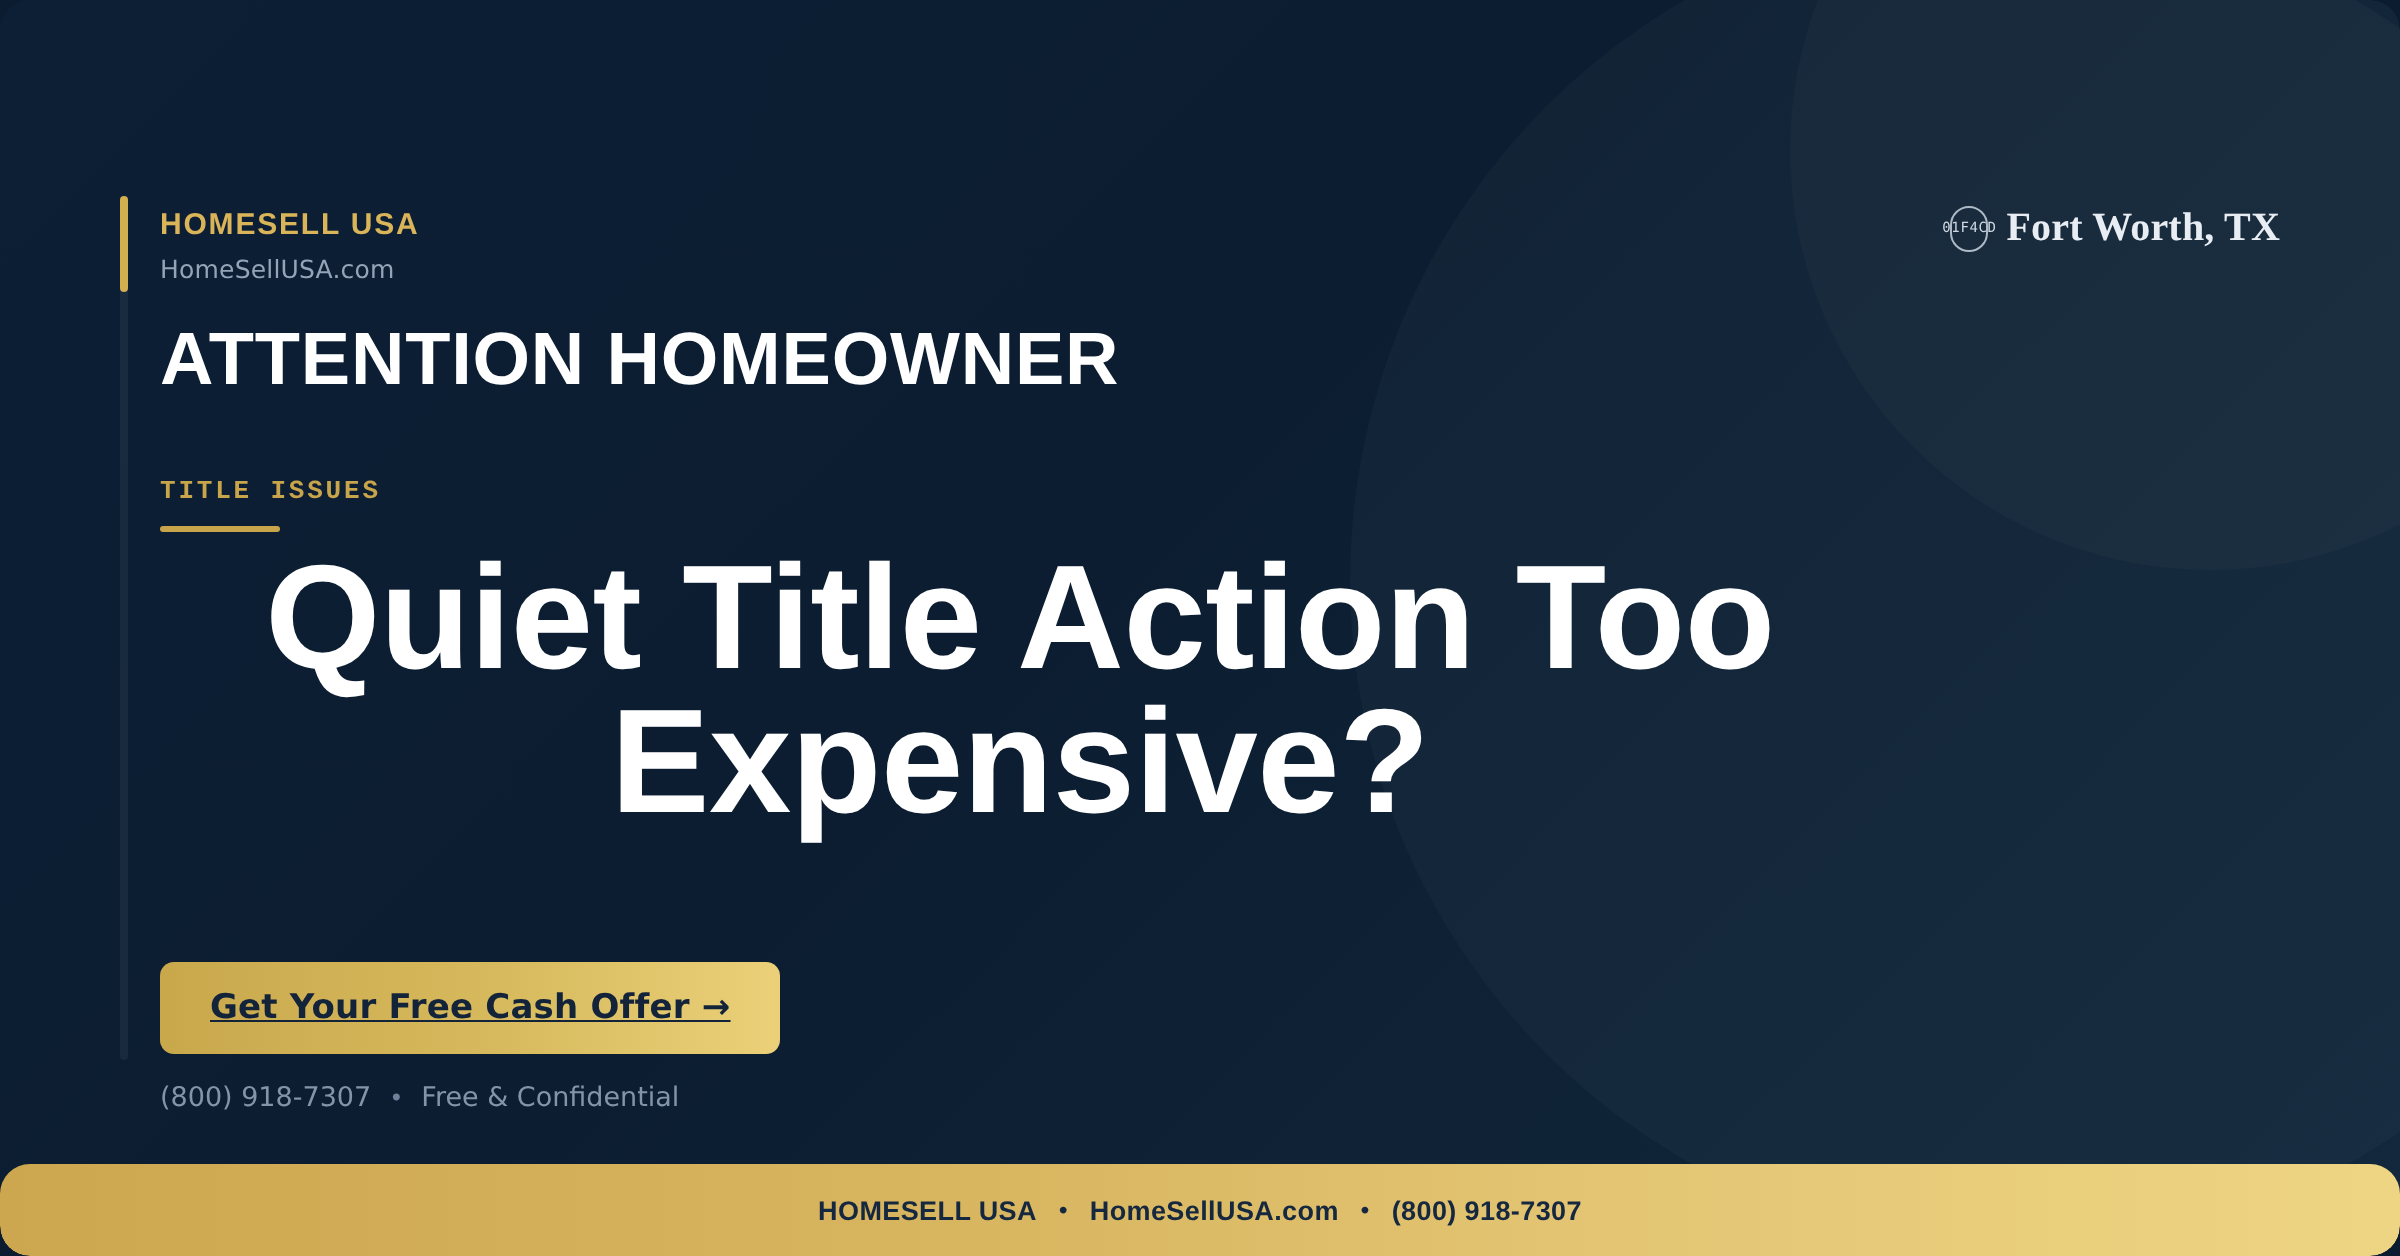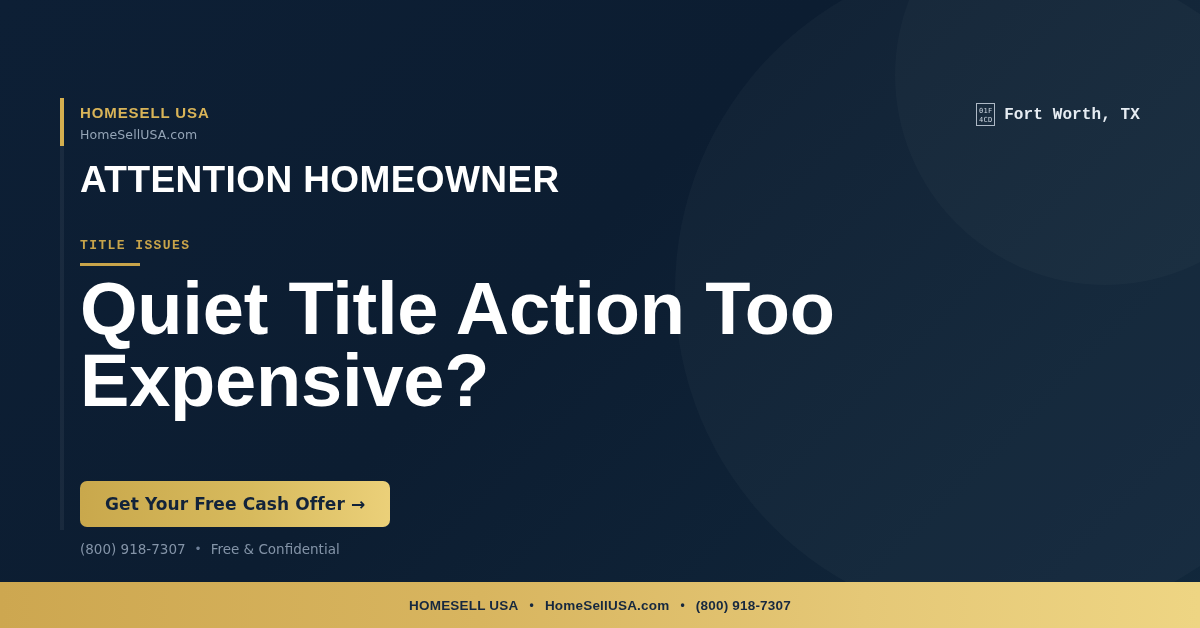--- a/index.html
+++ b/index.html
@@ -1,15 +1,15 @@
 <!DOCTYPE html>
 <html><head>
 <meta charset="utf-8">
 <style>
-  * { margin:0; padding:0; box-sizing:border-box; }
+  * { margin:0; padding:0; box-sizing:border-box;border-radius:15px; }
 
   html, body {
     width:1200px; height:628px;
     overflow:hidden;
     background:#0c1c30;
   }
 
   .banner {
     position:relative;
     width:1200px;
@@ -70,34 +70,34 @@
   
   .location {
     position:absolute;
     right:60px; top:103px;
     display:flex;
     align-items:center;
     gap:9px;
   }
   .tofu {
     display:inline-flex;
-    flex-direction:column;
-    justify-content:flex-end;
+    flex-direction:row;
+    justify-content:center;
     align-items:center;
     width:19px; height:23px;
     border:1px solid #aeb9c6;
     font-family:"DejaVu Sans Mono", monospace;
     font-size:7px;
     line-height:9px;
     color:#cfd8e2;
     letter-spacing:0.3px;
   }
   .location-label {
-    font-family:Liberation Mono, monospace;
-    font-size:16px;
+    font-family:Liberation Serif, serif;
+    font-size:20px;
     font-weight:bold;
     color:#e7edf3;
     letter-spacing:0.1px;
   }
 
   
   .attention {
     position:absolute;
     left:80px; top:161px;
     font-family:"Liberation Sans Narrow","Liberation Sans", sans-serif;
@@ -134,20 +134,21 @@
     position:absolute;
     left:80px; top:273px;
     width:860px;
     font-family:"Liberation Sans Narrow","Liberation Sans", sans-serif;
     font-stretch:condensed;
     font-size:74px;
     font-weight:bold;
     color:#ffffff;
     line-height:72px;
     letter-spacing:-0.2px;
+    text-align:center;
   }
 
   
   .subhead {
     position:absolute;
     left:80px; top:436px;
     font-family:"DejaVu Sans", sans-serif;
     font-size:20px;
     color:#c4cedb;
     letter-spacing:0.1px;
@@ -165,20 +166,21 @@
     border:none;
     border-radius:7px;
     background:linear-gradient(90deg,#c9a84c 0%,#d7ba5d 55%,#ebd079 100%);
     color:#12233a;
     font-family:"DejaVu Sans", sans-serif;
     font-size:17px;
     font-weight:bold;
     letter-spacing:0.1px;
     cursor:pointer;
     white-space:nowrap;
+    text-decoration:underline;
   }
 
   
   .trustline {
     position:absolute;
     left:80px; top:541px;
     display:flex;
     align-items:center;
     gap:9px;
     font-family:"DejaVu Sans", sans-serif;

